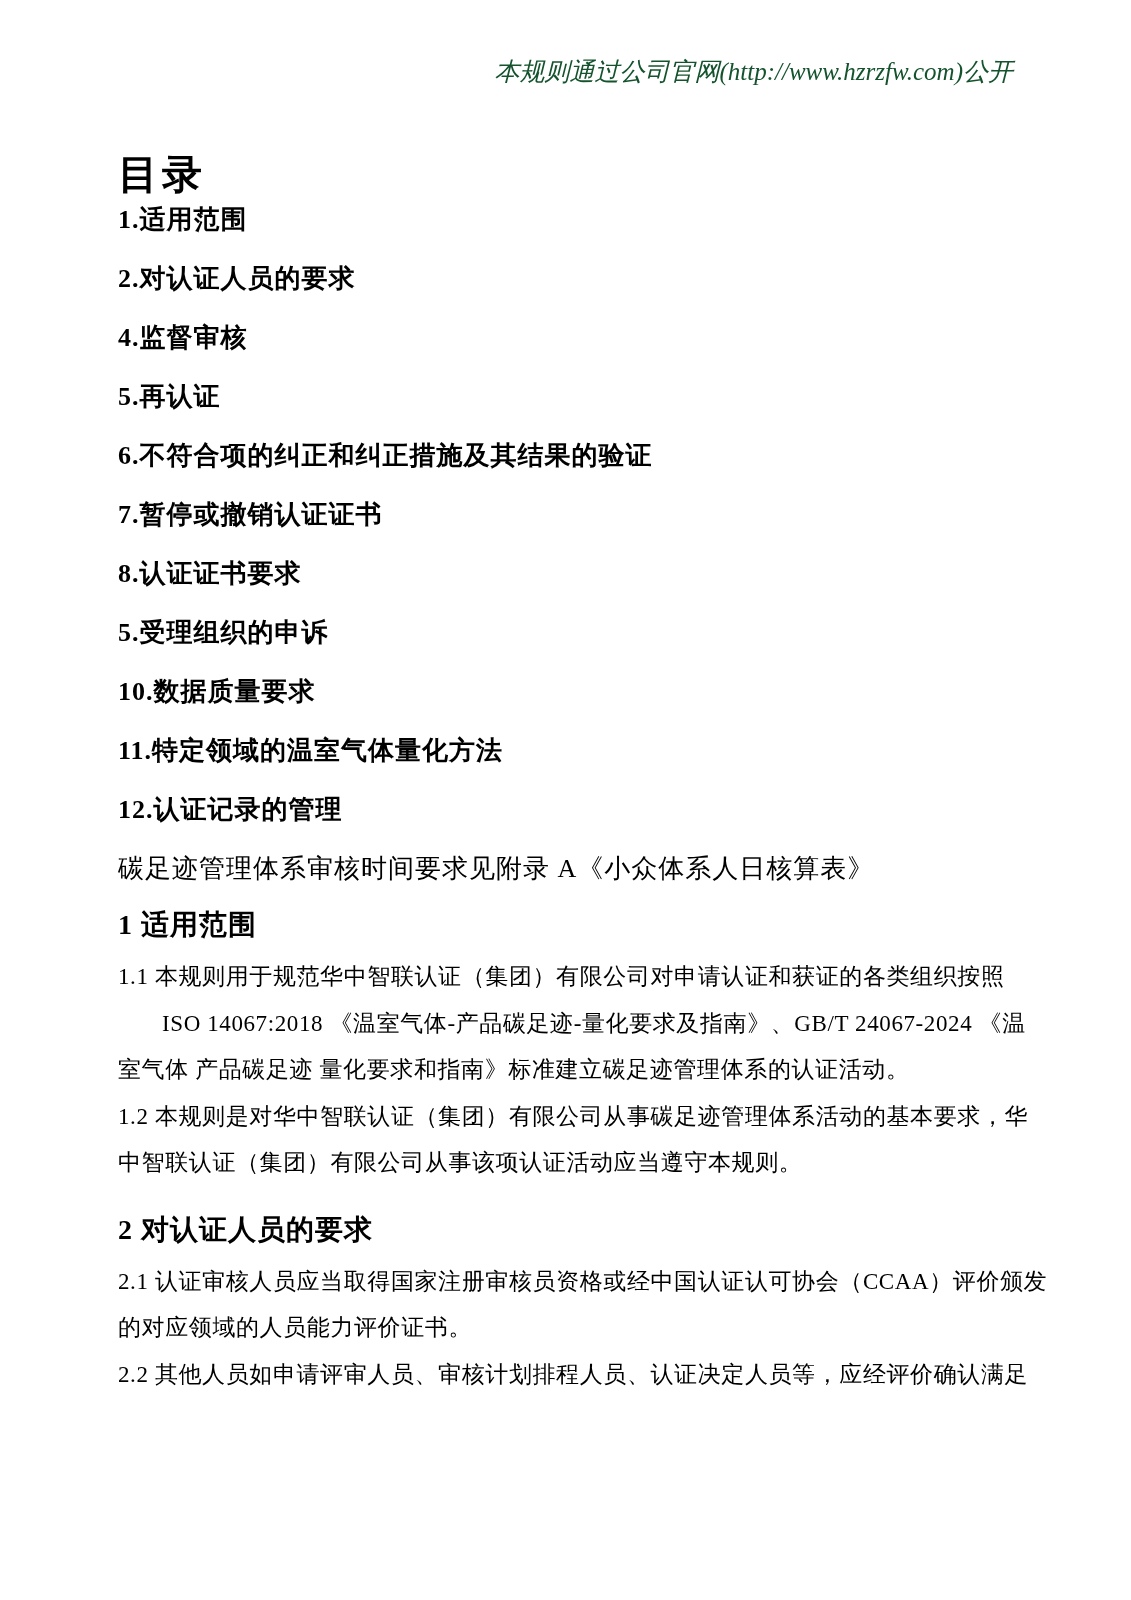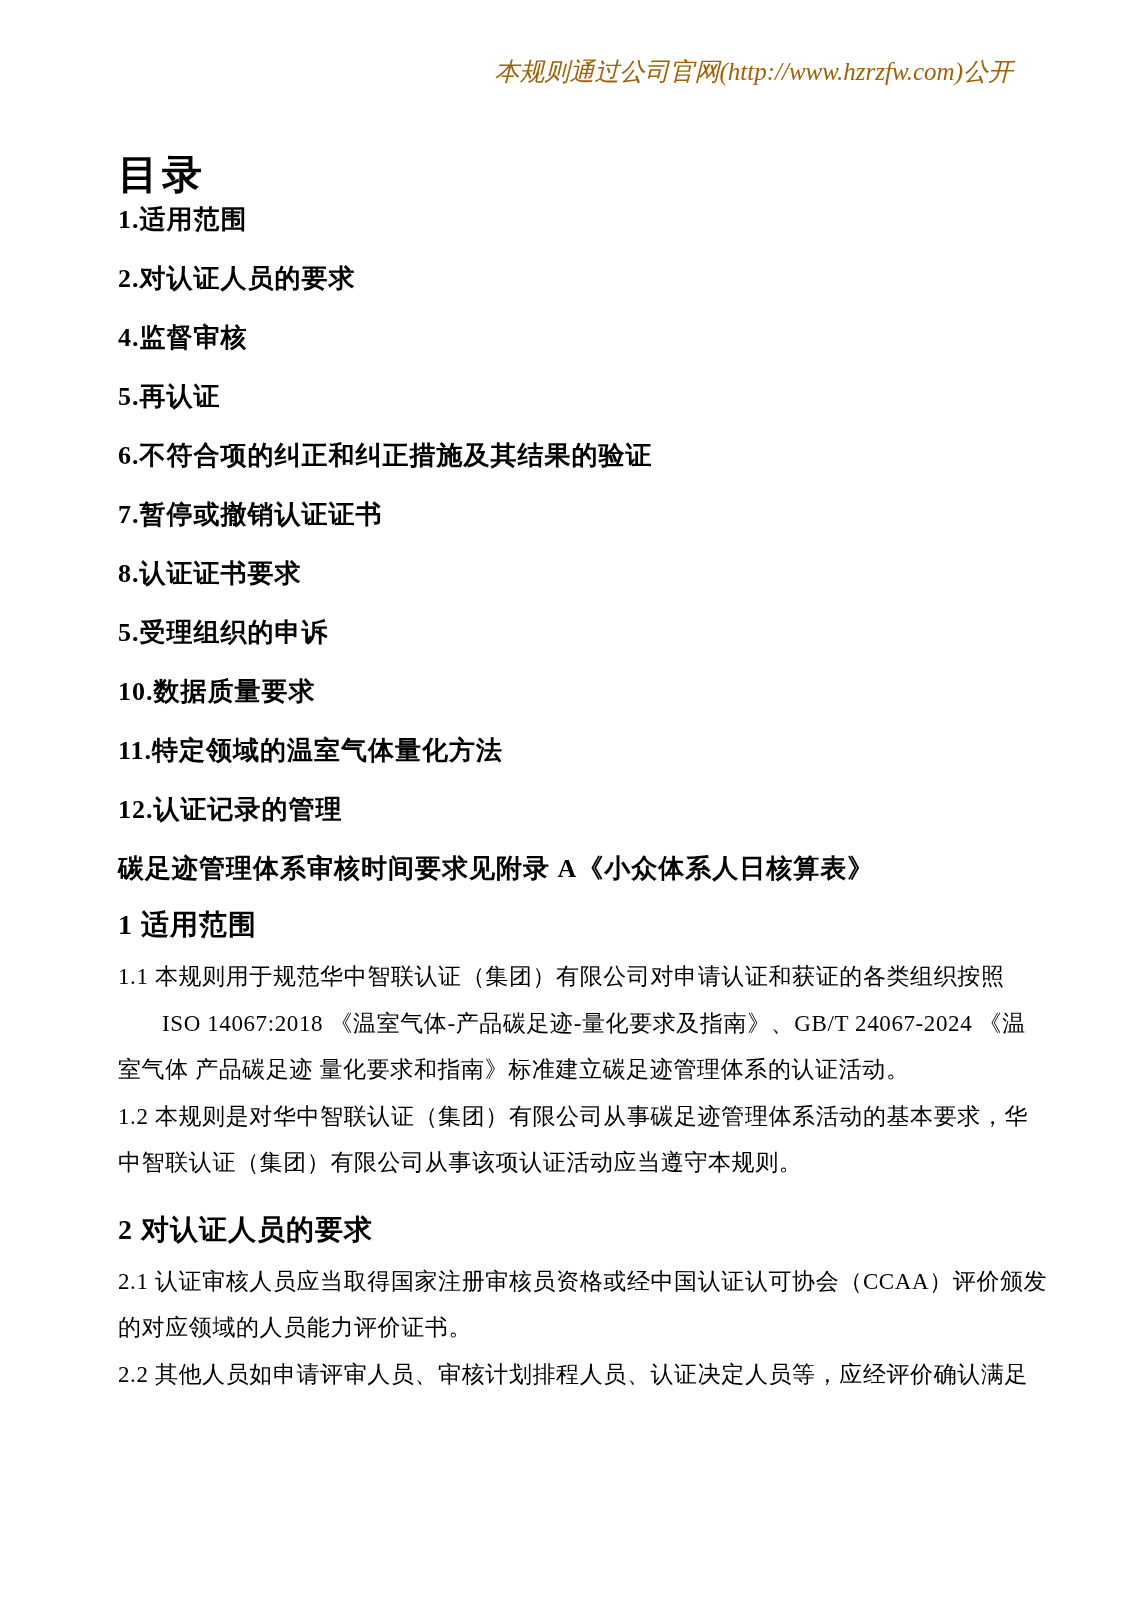--- a/index.html
+++ b/index.html
@@ -16,21 +16,21 @@
     width: 1131px;
     height: 1600px;
     padding: 56px 118px 0 118px;
     overflow: hidden;
   }
   .header-note {
     text-align: right;
     font-style: italic;
     font-size: 25px;
     line-height: 32px;
-    color: #a16207;
+    color: #14532d;
     white-space: nowrap;
   }
   .toc-title {
     margin-top: 64px;
     font-size: 40px;
     line-height: 46px;
     font-weight: 700;
     letter-spacing: 4px;
   }
   .toc-list { margin-top: 9px; }
@@ -38,21 +38,21 @@
     font-size: 26px;
     line-height: 26px;
     font-weight: 700;
     margin-bottom: 33px;
     white-space: nowrap;
     letter-spacing: 1px;
   }
   .toc-appendix {
     font-size: 26px;
     line-height: 26px;
-    font-weight: 700;
+    font-weight: 400;
     white-space: nowrap;
     letter-spacing: 1px;
   }
   .section-heading {
     font-size: 28px;
     line-height: 34px;
     font-weight: 700;
     margin-top: 26px;
     margin-bottom: 12px;
     letter-spacing: 1px;

